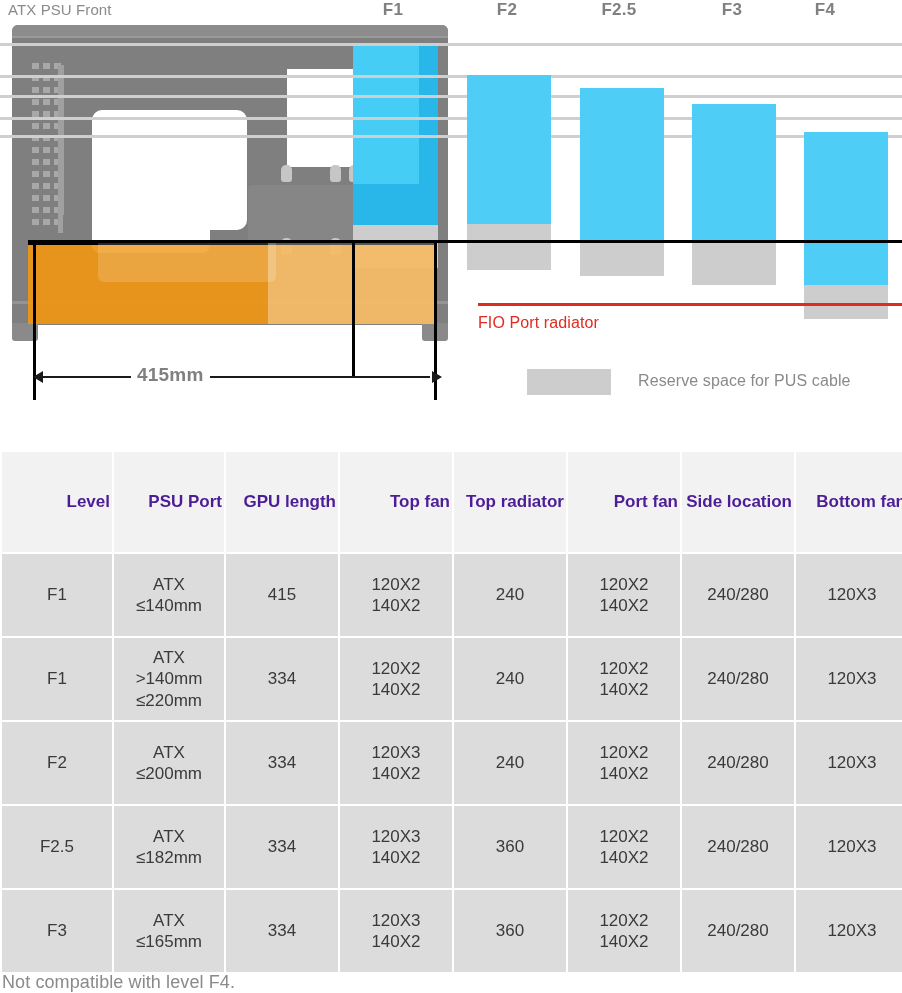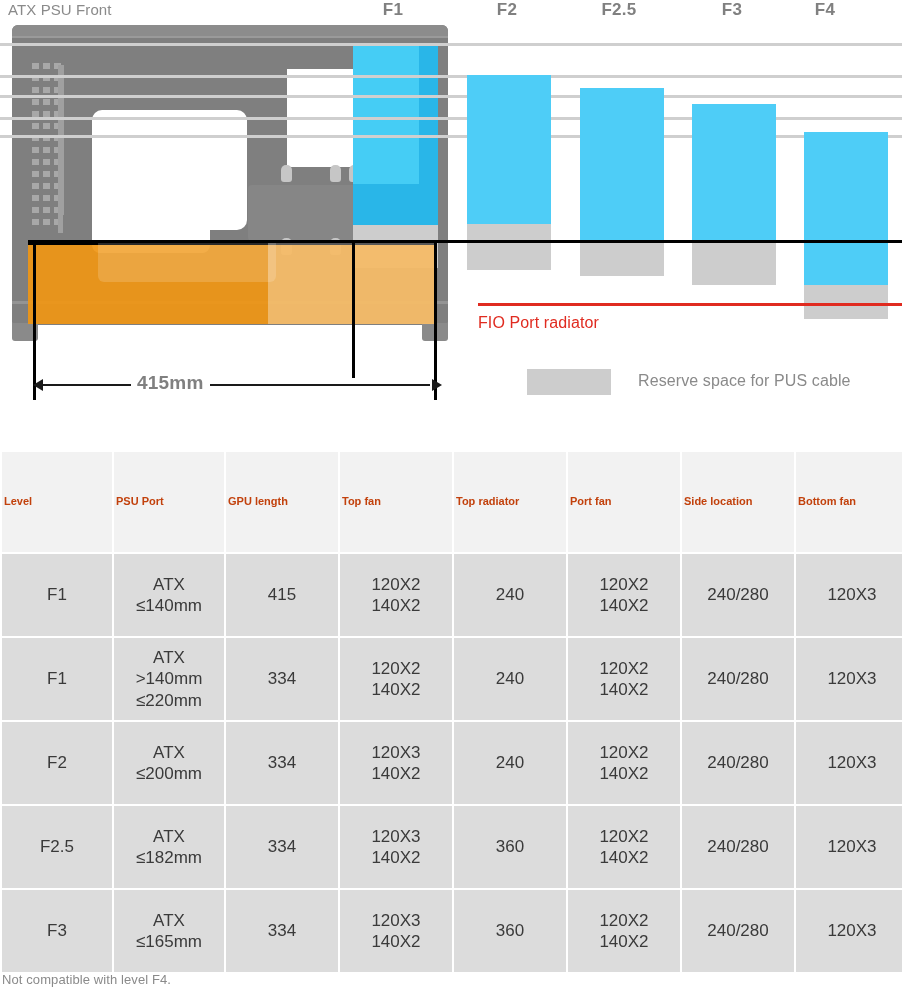--- a/index.html
+++ b/index.html
@@ -262,45 +262,45 @@
   #spec-table {
     position: absolute;
     left: 0; top: 450px;
     width: 902px;
     border-collapse: separate;
     border-spacing: 2px;
     table-layout: fixed;
   }
   #spec-table th {
     background: #f2f2f2;
-    color: #c2410c;
-    font-size: 11px;
+    color: #4c1d95;
+    font-size: 17px;
     font-weight: bold;
     height: 100px;
     vertical-align: middle;
-    text-align: left;
+    text-align: right;
     line-height: 1.2;
     padding: 2px;
   }
   #spec-table td {
     background: #dcdcdc;
     color: #3a3a3a;
     font-size: 17px;
     font-weight: normal;
     height: 82px;
     vertical-align: middle;
     text-align: center;
     line-height: 1.25;
     padding: 4px 2px;
   }
 
   #footnote {
     position: absolute;
     left: 2px; top: 972px;
-    font-size: 13px;
+    font-size: 18px;
     color: #8a8a8a;
     letter-spacing: 0.1px;
   }
 </style>
 </head>
 <body>
 
 <div id="page">
 
   <div id="diagram">
@@ -411,21 +411,21 @@
     <div class="gpu-vline" style="left:352px; top:240px; height:138px;"></div>
     <div class="gpu-vline" style="left:434px; top:240px; height:160px;"></div>
     <div class="gpu-vline" style="left:33px;  top:240px; height:160px;"></div>
 
     <div id="black-line"></div>
 
     <div id="fio-line"></div>
     <div id="fio-label">FIO Port radiator</div>
 
 
-    <div class="dim" style="left:33px; top:374px; width:409px;">
+    <div class="dim" style="left:33px; top:366px; width:409px;">
       <div class="bar" style="left:6px; width:391px;"></div>
       <div class="arrow left" style="left:0px;"></div>
       <div class="arrow right" style="right:0px;"></div>
       <div class="txt" style="left:98px;">415mm</div>
     </div>
 
     <div id="legend-swatch"></div>
     <div id="legend-text">Reserve space for PUS cable</div>
   </div>
 

